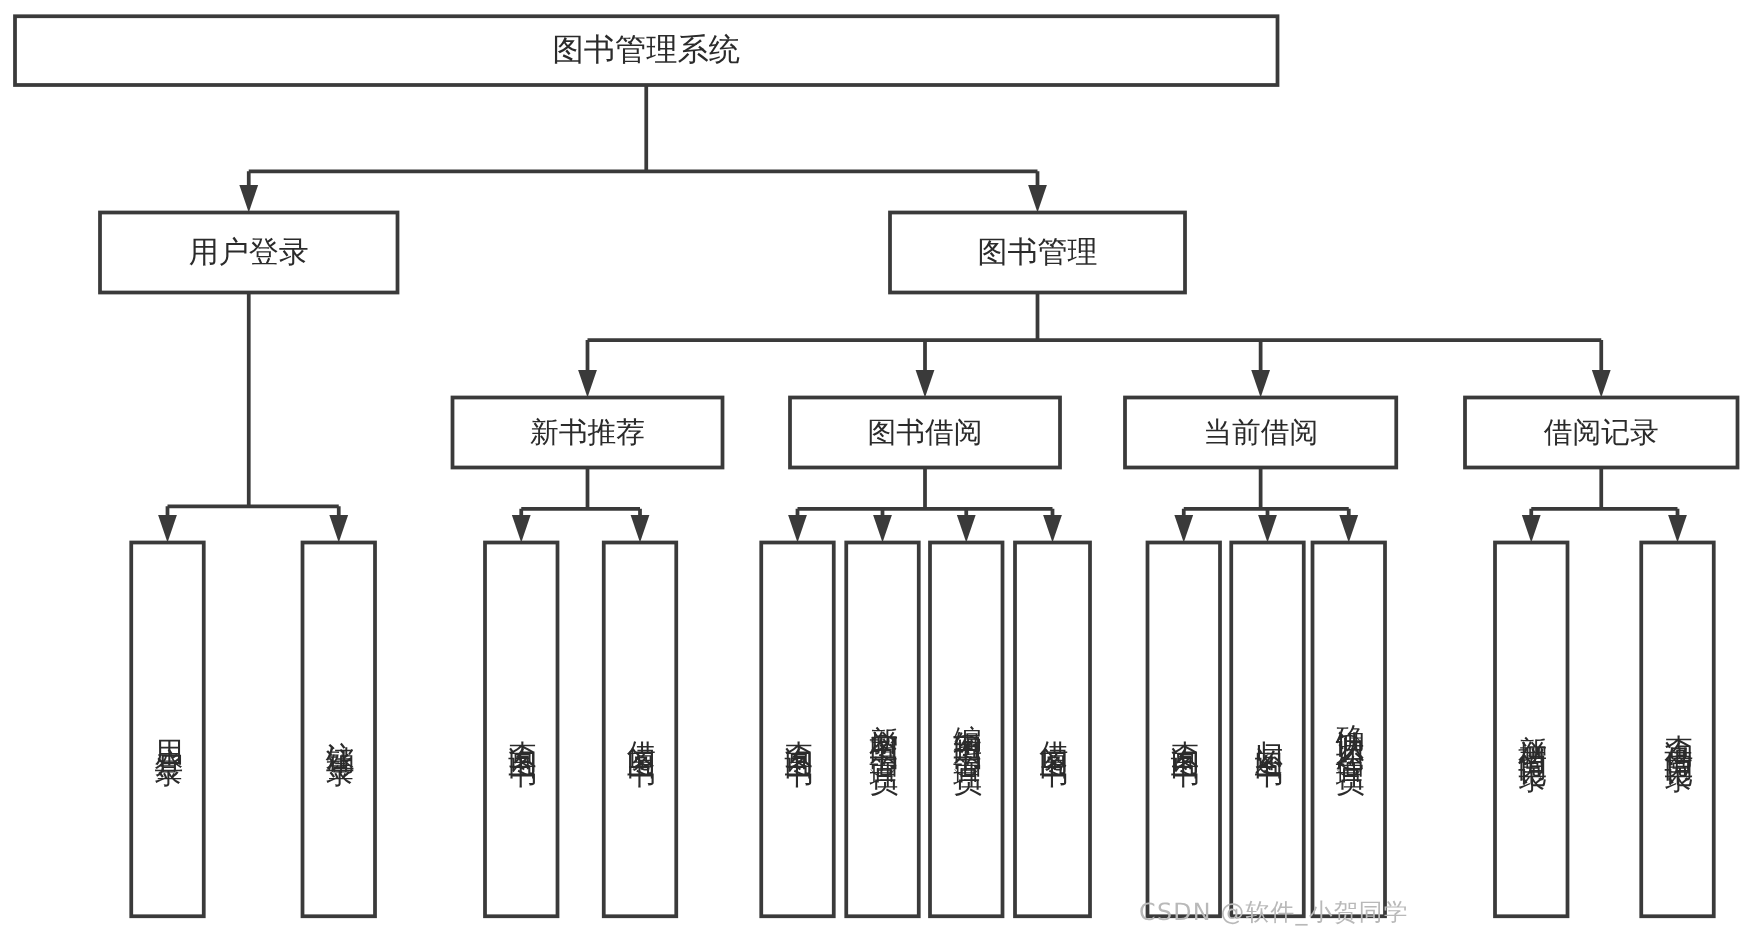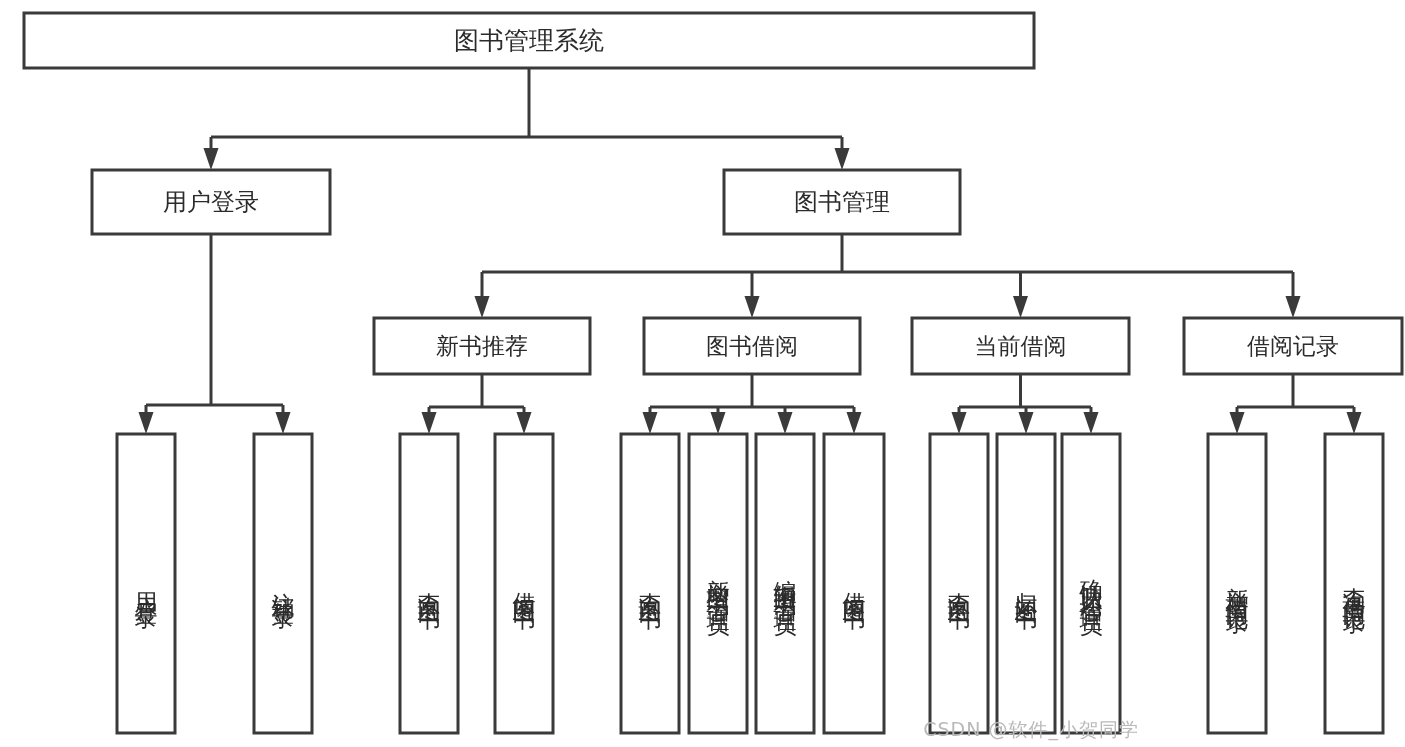--- a/index.html
+++ b/index.html
@@ -9,21 +9,21 @@
   }
   body {
     width: 1405px;
     height: 747px;
     font-family: "DejaVu Sans", "Liberation Sans", sans-serif;
     position: relative;
     overflow: hidden;
   }
   #diagram-root {
     position: absolute;
-    left: 12px;
+    left: 0;
     top: 0;
     width: 1135px;
     height: 747px;
   }
   .node-box {
     fill: #ffffff;
     stroke: #3a3a3a;
     stroke-width: 3;
   }
   .node-box.leaf {

